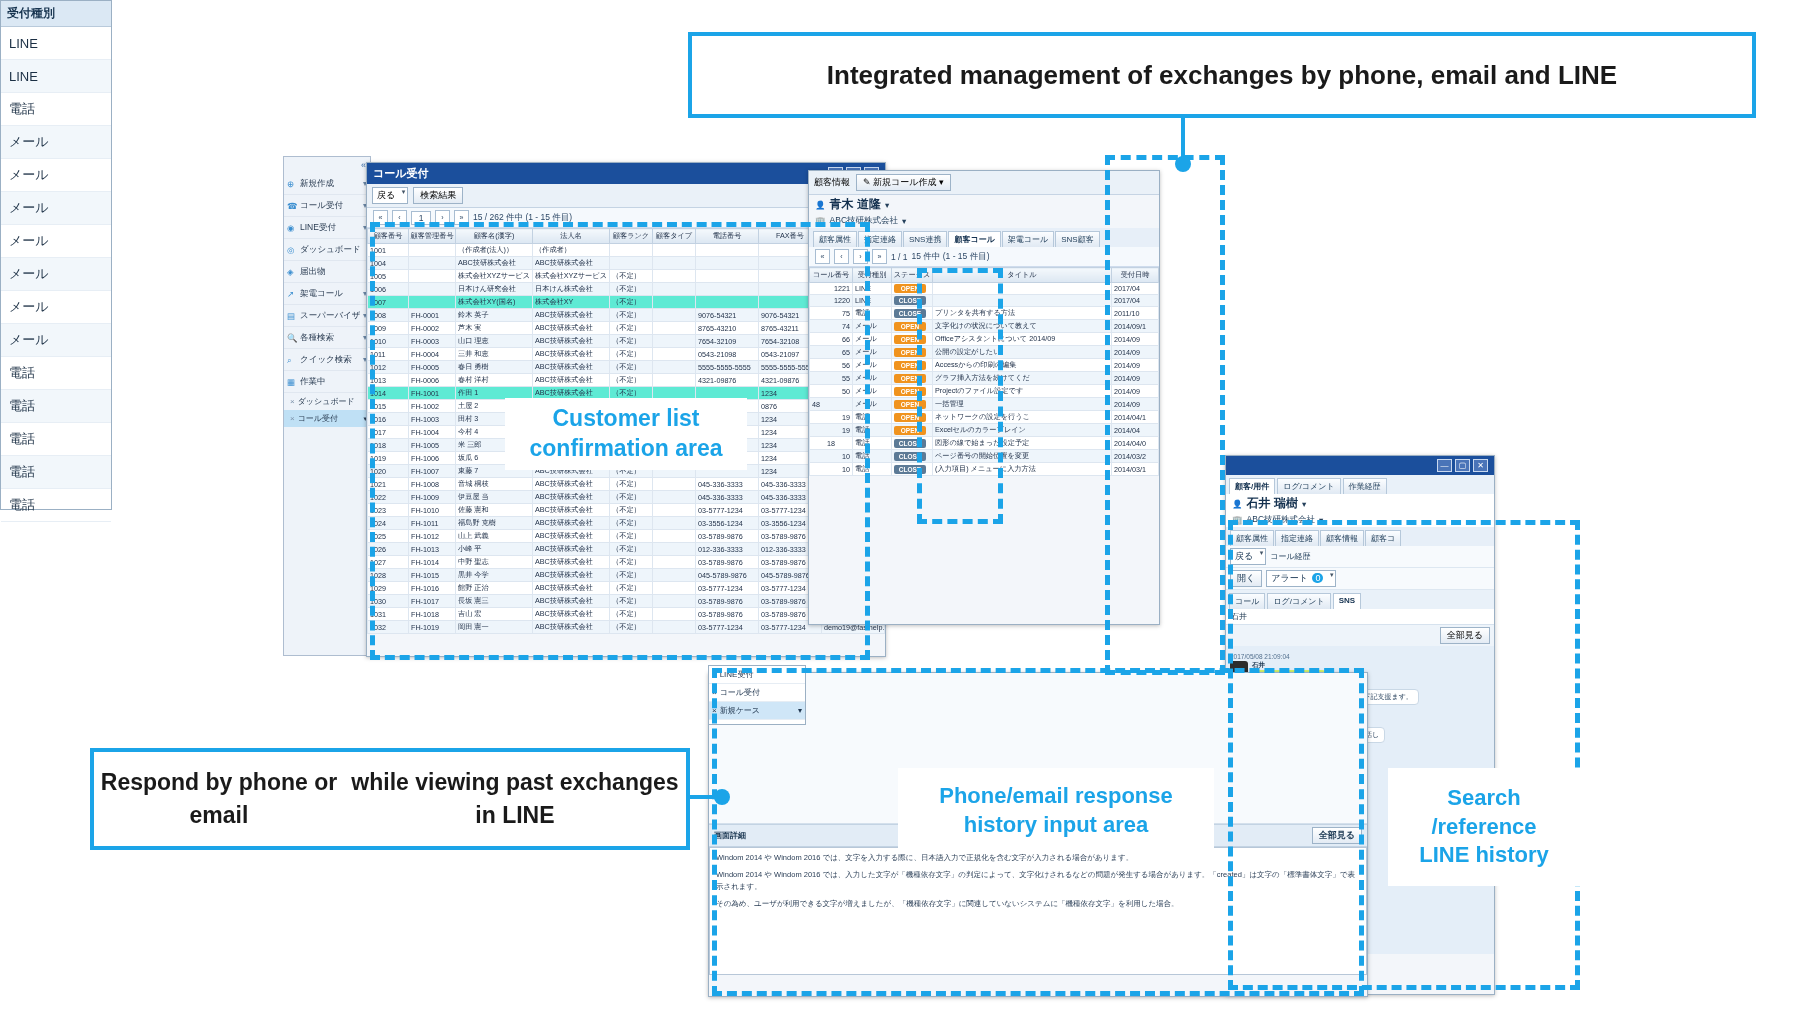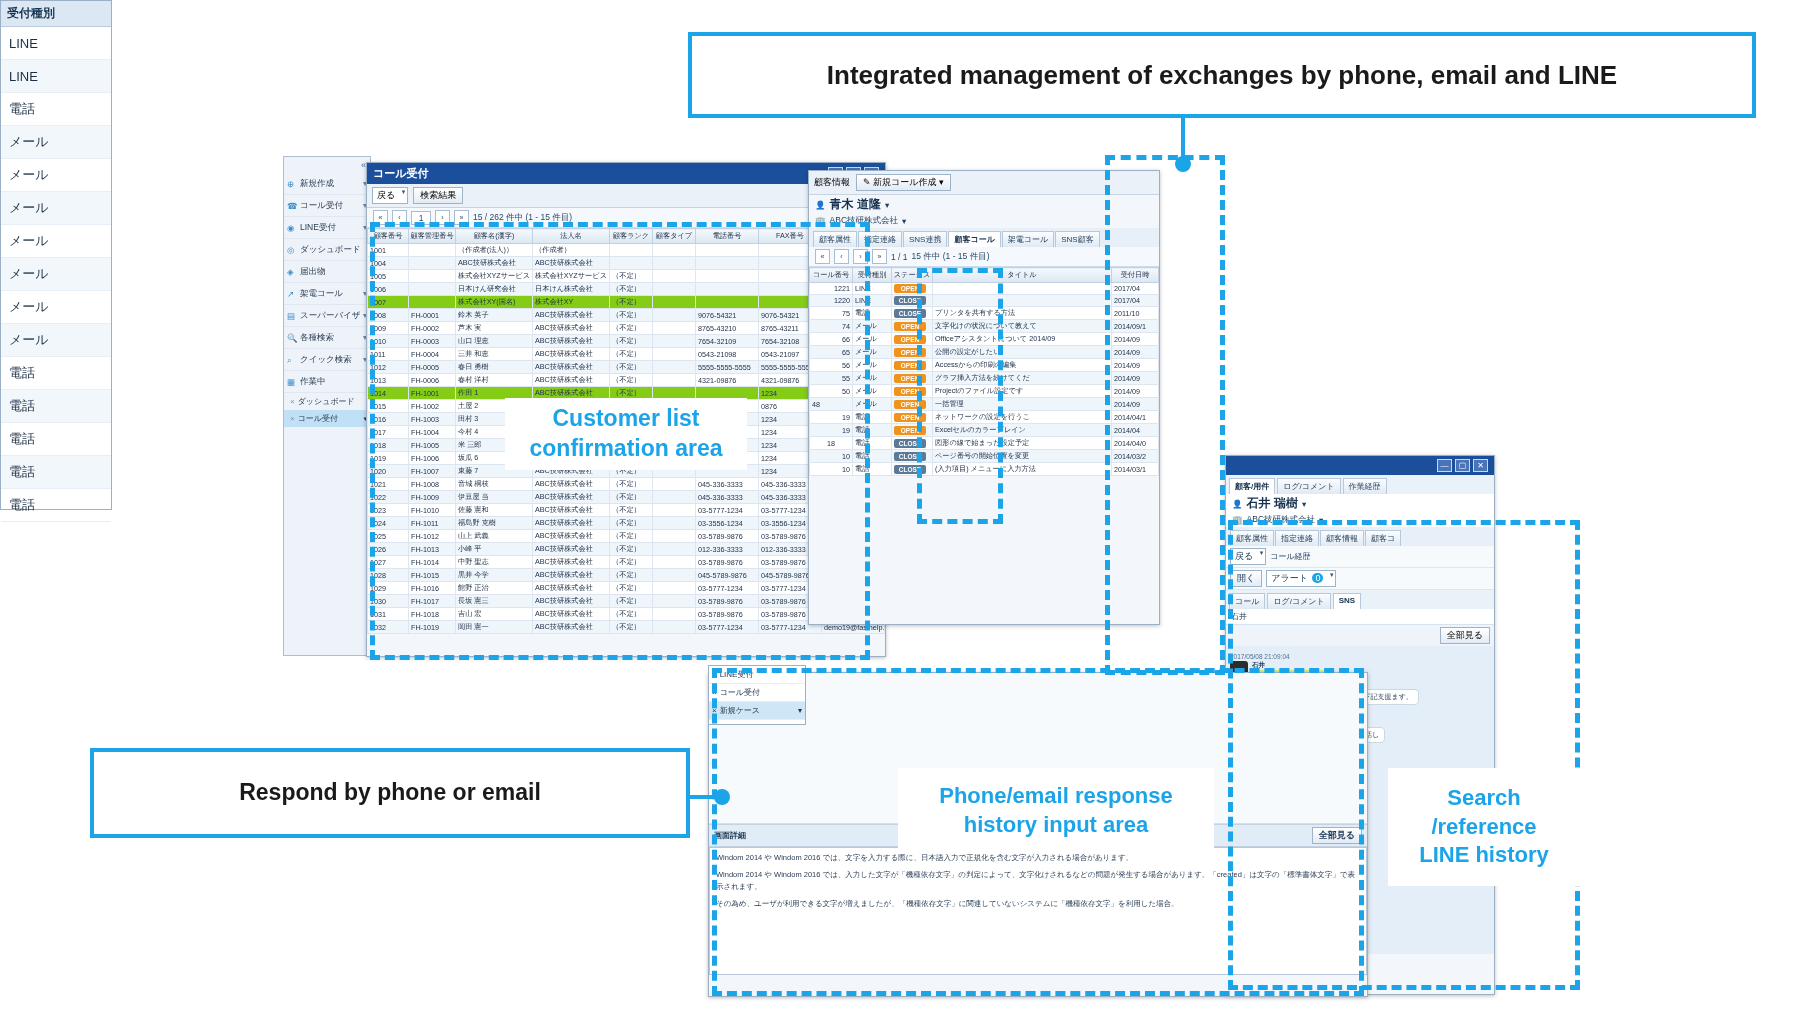--- a/index.html
+++ b/index.html
@@ -6,21 +6,21 @@
   body{width:1800px;height:1020px;position:relative;font-family:"Liberation Sans",sans-serif;overflow:hidden;}
   .abs{position:absolute;}
 
   
   .callout{
     border:4px solid #1ba4e8;background:#fff;color:#1a1a1a;
     display:flex;align-items:center;justify-content:center;text-align:center;
     font-weight:bold;box-sizing:border-box;
   }
   #callout-top{left:688px;top:32px;width:1068px;height:86px;font-size:26px;padding:0 14px;}
-  #callout-left{left:90px;top:748px;width:600px;height:90px;font-size:23px;line-height:1.45;flex-direction:row;}
+  #callout-left{left:90px;top:748px;width:600px;height:102px;font-size:23px;line-height:1.45;flex-direction:row;}
   .leader{position:absolute;background:#1ba4e8;}
   .leader-dot{position:absolute;width:16px;height:16px;border-radius:50%;background:#1ba4e8;}
 
   
   .bluelabel{
     position:absolute;background:#fff;color:#1ba4e8;font-weight:bold;text-align:center;
     display:flex;align-items:center;justify-content:center;flex-direction:column;line-height:1.3;
   }
   #label-customer{left:505px;top:398px;width:242px;height:72px;font-size:23px;}
   #label-history{left:898px;top:768px;width:316px;height:86px;font-size:22px;}
@@ -52,21 +52,21 @@
   .cust-toolbar{display:flex;align-items:center;gap:5px;padding:3px 5px;background:#eaf1f8;border-bottom:1px solid #c4d3e3;font-size:9px;}
   .mini-select{border:1px solid #9db3c8;background:#fff;padding:1px 12px 1px 4px;font-size:9px;position:relative;}
   .mini-select:after{content:"▾";position:absolute;right:2px;top:0;font-size:7px;color:#456;}
   .btn-sm{border:1px solid #9db3c8;background:linear-gradient(#fff,#e3ebf4);padding:1px 6px;font-size:9px;}
   .cust-pager{display:flex;align-items:center;gap:4px;padding:2px 6px;background:#f5f9fd;border-bottom:1px solid #cfdced;font-size:8.5px;color:#2d4866;}
   .pg-btn{border:1px solid #a8bdd2;background:#fff;width:13px;height:13px;display:flex;align-items:center;justify-content:center;font-size:7px;}
   table.grid{border-collapse:collapse;width:100%;font-size:7.2px;color:#22324a;table-layout:fixed;}
   table.grid th{background:linear-gradient(#f4f8fc,#dce7f2);border:1px solid #c2d1e1;font-weight:normal;padding:2px 1px;white-space:nowrap;overflow:hidden;}
   table.grid td{border:1px solid #dde6f0;padding:1px 2px;white-space:nowrap;overflow:hidden;background:#fff;}
   table.grid tr.alt td{background:#eef5fb;}
-  table.grid tr.sel td{background:#84cc16;}
+  table.grid tr.sel td{background:#5eead4;}
   .scroller{overflow:hidden;}
 
   
   #win-call{left:808px;top:170px;width:352px;height:455px;}
   .panel-head{display:flex;align-items:center;gap:6px;font-size:9px;padding:3px 5px;background:#eaf1f8;border-bottom:1px solid #c6d4e4;}
   .cust-name{font-size:12px;font-weight:bold;color:#14314f;}
   .row-line{display:flex;align-items:center;gap:4px;font-size:8.5px;padding:1px 6px;color:#25405c;}
   .tabs{display:flex;gap:1px;padding:3px 4px 0 4px;background:#e7eff8;}
   .tab{font-size:8px;padding:2px 5px;border:1px solid #b6c8da;border-bottom:none;background:linear-gradient(#fbfdff,#e0e9f3);color:#27445f;}
   .tab.active{background:#fff;color:#14314f;font-weight:bold;}
@@ -835,20 +835,21 @@
 <div class="dashed" style="left:1228px;top:520px;width:352px;height:470px;"></div>
 
 <div class="callout abs" id="callout-top">
   <span>Integrated management of exchanges by phone, email and LINE</span>
 </div>
 <div class="leader" style="left:1181px;top:118px;width:4px;height:48px;"></div>
 <div class="leader-dot" style="left:1175px;top:156px;"></div>
 
 <div class="callout abs" id="callout-left">
   <span>Respond by phone or email</span>
+  <span>while viewing past exchanges in LINE</span>
 </div>
 <div class="leader" style="left:690px;top:795px;width:32px;height:4px;"></div>
 <div class="leader-dot" style="left:714px;top:789px;"></div>
 
 <div class="bluelabel" id="label-customer">
   <span>Customer list</span>
   <span>confirmation area</span>
 </div>
 <div class="bluelabel" id="label-history">
   <span>Phone/email response</span>

